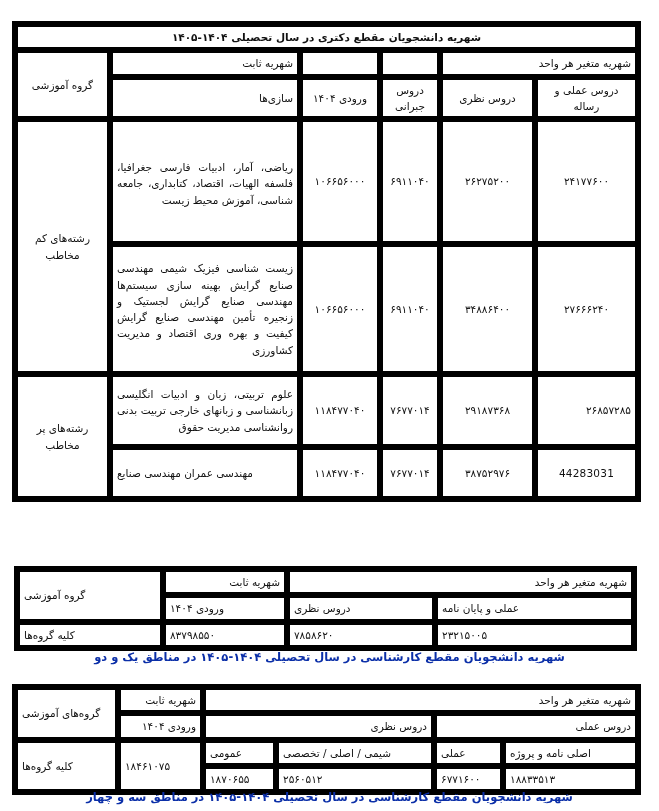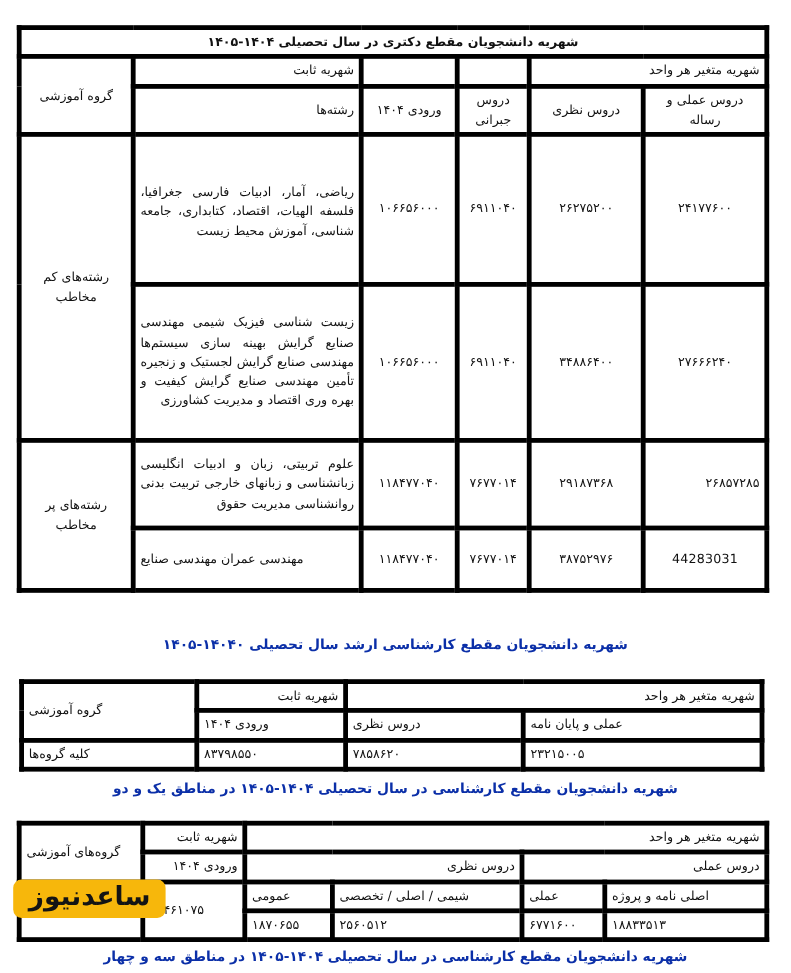--- a/index.html
+++ b/index.html
@@ -37,21 +37,21 @@
   }
 
   
   table.grid {
     border-collapse: collapse;
     table-layout: fixed;
     direction: rtl;
     background: #fff;
   }
   table.grid td {
-    border: 4px solid #000000;
+    border: 6px solid #000000;
     vertical-align: middle;
     font-size: 10.5px;
     line-height: 1.55;
     padding: 2px 4px;
     box-sizing: border-box;
     color: #111;
   }
   .num {
     text-align: center;
     letter-spacing: 0.2px;
@@ -151,21 +151,21 @@
         <td></td>
         <td class="hdr">شهریه ثابت</td>
         <td rowspan="2" class="txt-center vmid">گروه آموزشی</td>
       </tr>
 
       <tr>
         <td class="txt-center" style="height:34px !important;">دروس عملی و رساله</td>
         <td class="txt-center">دروس نظری</td>
         <td class="txt-center">دروس جبرانی</td>
         <td class="txt-center">ورودی ۱۴۰۴</td>
-        <td class="hdr vmid">رشته‌ها</td>
+        <td class="hdr vmid">سازی‌ها</td>
       </tr>
 
       <tr>
         <td class="num" style="height:125px !important;">۲۴۱۷۷۶۰۰</td>
         <td class="num">۲۶۲۷۵۲۰۰</td>
         <td class="num">۶۹۱۱۰۴۰</td>
         <td class="num">۱۰۶۶۵۶۰۰۰</td>
         <td class="justify vtop" style="padding-top:6px;">ریاضی، آمار، ادبیات فارسی جغرافیا، فلسفه الهیات، اقتصاد، کتابداری، جامعه شناسی، آموزش محیط زیست</td>
         <td rowspan="2" class="txt-center vmid">رشته‌های کم مخاطب</td>
       </tr>
@@ -190,21 +190,20 @@
       <tr>
         <td class="num" style="height:52px !important;">44283031</td>
         <td class="num">۳۸۷۵۲۹۷۶</td>
         <td class="num">۷۶۷۷۰۱۴</td>
         <td class="num">۱۱۸۴۷۷۰۴۰</td>
         <td class="txt-right vmid">مهندسی عمران مهندسی صنایع</td>
       </tr>
     </tbody>
   </table>
 
-  <div class="section-title" id="title2">شهریه دانشجویان مقطع کارشناسی ارشد سال تحصیلی ۱۴۰۴۰-۱۴۰۵</div>
 
   <table class="grid" id="t2">
     <colgroup>
       <col style="width:199px">
       <col style="width:148px">
       <col style="width:124px">
       <col style="width:146px">
     </colgroup>
     <tbody>
       <tr>
@@ -260,15 +259,14 @@
         <td class="txt-right">۱۸۸۳۳۵۱۳</td>
         <td class="txt-right">۶۷۷۱۶۰۰</td>
         <td class="txt-right">۲۵۶۰۵۱۲</td>
         <td class="txt-right">۱۸۷۰۶۵۵</td>
       </tr>
     </tbody>
   </table>
 
   <div class="section-title" id="title4">شهریه دانشجویان مقطع کارشناسی در سال تحصیلی ۱۴۰۴-۱۴۰۵ در مناطق سه و چهار</div>
 
-  <div class="watermark">ساعدنیوز</div>
 
 </div>
 
 </body></html>

